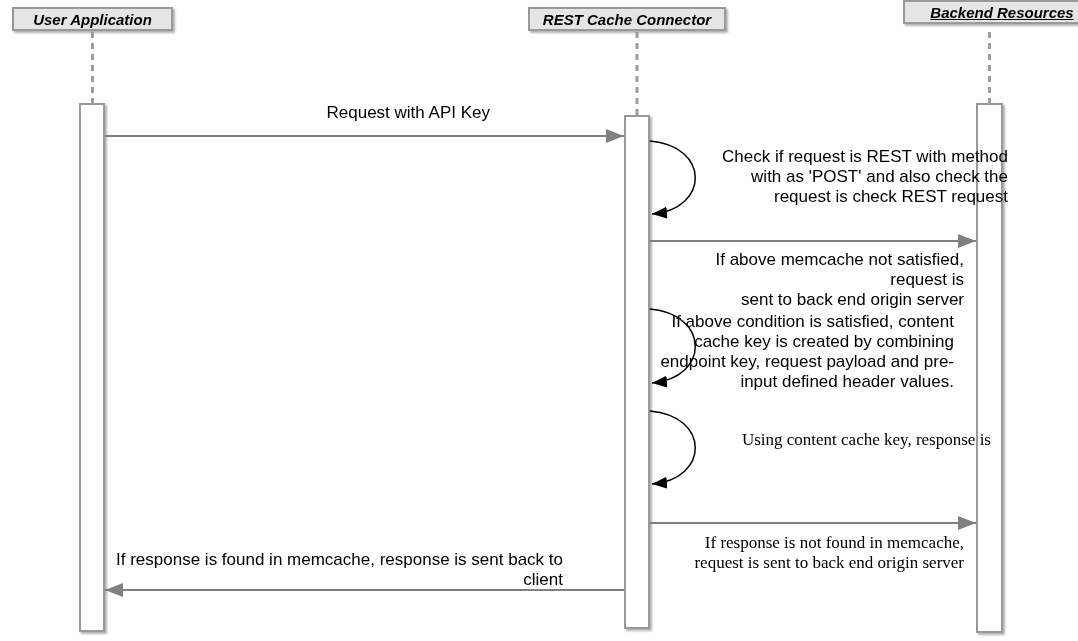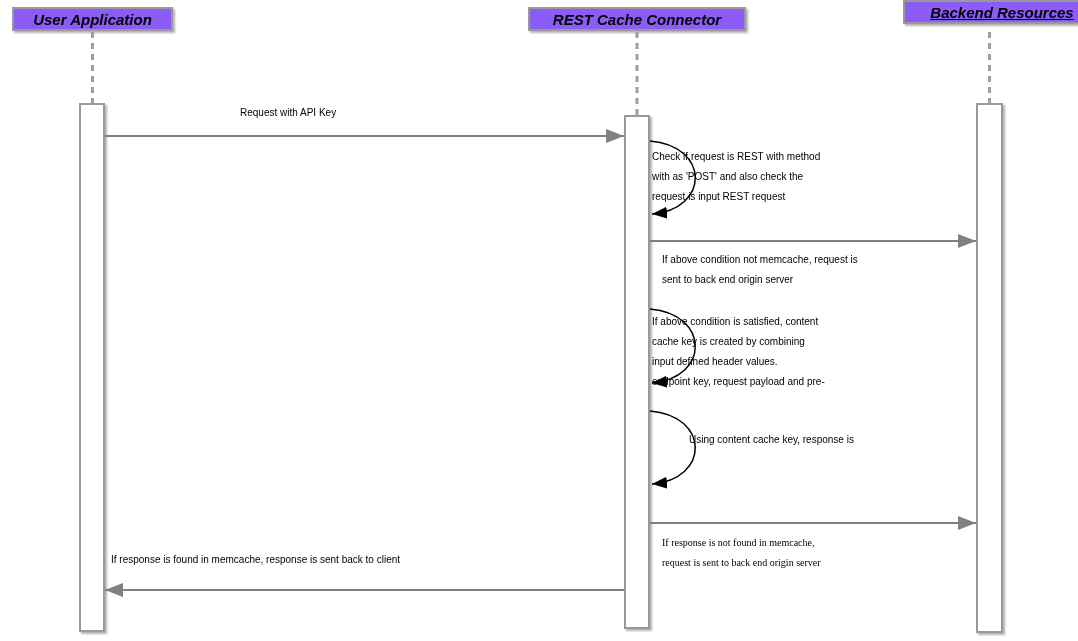--- a/index.html
+++ b/index.html
@@ -8,61 +8,61 @@
     width: 1078px;
     height: 641px;
     background: #ffffff;
     font-family: "Liberation Sans", sans-serif;
     overflow: hidden;
   }
   .participant {
     position: absolute;
     box-sizing: border-box;
     height: 24px;
-    background: #8b5cf6;
+    background: #e5e5e5;
     border: 2px solid #999999;
     box-shadow: 2px 2px 2px rgba(0,0,0,0.30);
     display: flex;
     align-items: center;
     justify-content: center;
     font-size: 15px;
     font-weight: bold;
     font-style: italic;
     color: #000000;
     white-space: nowrap;
   }
   .activation {
     position: absolute;
     box-sizing: border-box;
     background: #ffffff;
     border: 2px solid #999999;
     box-shadow: 2px 2px 2px rgba(0,0,0,0.30);
   }
   .msg {
     position: absolute;
-    font-size: 10px;
+    font-size: 17px;
     line-height: 20px;
     color: #000000;
-    text-align: left;
+    text-align: right;
   }
   #overlay {
     position: absolute;
     left: 0; top: 0;
     pointer-events: none;
   }
 </style>
 </head>
 <body>
 
 <div id="stage">
 
   <div class="participant" style="left:12px; top:7px; width:161px;">
     <span>User Application</span>
   </div>
-  <div class="participant" style="left:528px; top:7px; width:218px;">
+  <div class="participant" style="left:528px; top:7px; width:198px;">
     <span>REST Cache Connector</span>
   </div>
   <div class="participant" style="left:903px; top:0; width:198px;text-decoration:underline;">
     <span>Backend Resources</span>
   </div>
 
   <div class="activation" style="left:79px; top:103px; width:26px; height:529px;"></div>
   <div class="activation" style="left:624px; top:115px; width:26px; height:514px;"></div>
   <div class="activation" style="left:976px; top:103px; width:27px; height:530px;"></div>
 
@@ -85,39 +85,39 @@
     <line x1="650" y1="523" x2="976" y2="523" stroke="#808080" stroke-width="2" marker-end="url(#grayArrow)"></line>
     <line x1="624" y1="590" x2="105" y2="590" stroke="#808080" stroke-width="2" marker-end="url(#grayArrow)"></line>
 
     <path d="M650,141 C710,146 710,209 652,214" fill="none" stroke="#000000" stroke-width="1.5" marker-end="url(#blackArrow)"></path>
     <path d="M650,309 C710,314 710,378 652,383" fill="none" stroke="#000000" stroke-width="1.5" marker-end="url(#blackArrow)"></path>
     <path d="M650,411 C710,416 710,479 652,484" fill="none" stroke="#000000" stroke-width="1.5" marker-end="url(#blackArrow)"></path>
   </svg>
 
   <div class="msg" style="left:240px; top:103px; width:250px;">Request with API Key</div>
 
-  <div class="msg" style="left:652px; top:147px; width:296px;">
+  <div class="msg" style="left:712px; top:147px; width:296px;">
     <div>Check if request is REST with method</div>
     <div>with as 'POST' and also check the</div>
-    <div>request is input REST request</div>
+    <div>request is check REST request</div>
   </div>
 
   <div class="msg" style="left:662px; top:250px; width:302px;">
-    <div>If above condition not memcache, request is</div>
+    <div>If above memcache not satisfied, request is</div>
     <div>sent to back end origin server</div>
   </div>
 
   <div class="msg" style="left:652px; top:312px; width:302px;">
     <div>If above condition is satisfied, content</div>
     <div>cache key is created by combining</div>
+    <div>endpoint key, request payload and pre-</div>
     <div>input defined header values.</div>
-    <div>endpoint key, request payload and pre-</div>
   </div>
 
-  <div class="msg" style="left:689px; top:430px; width:302px;">
+  <div class="msg" style="left:689px; top:430px; width:302px;font-family:Liberation Serif, serif;">
     <div>Using content cache key, response is</div>
   </div>
 
   <div class="msg" style="left:662px; top:533px; width:302px;font-family:Liberation Serif, serif;">
     <div>If response is not found in memcache,</div>
     <div>request is sent to back end origin server</div>
   </div>
 
   <div class="msg" style="left:111px; top:550px; width:452px;">If response is found in memcache, response is sent back to client</div>
 

